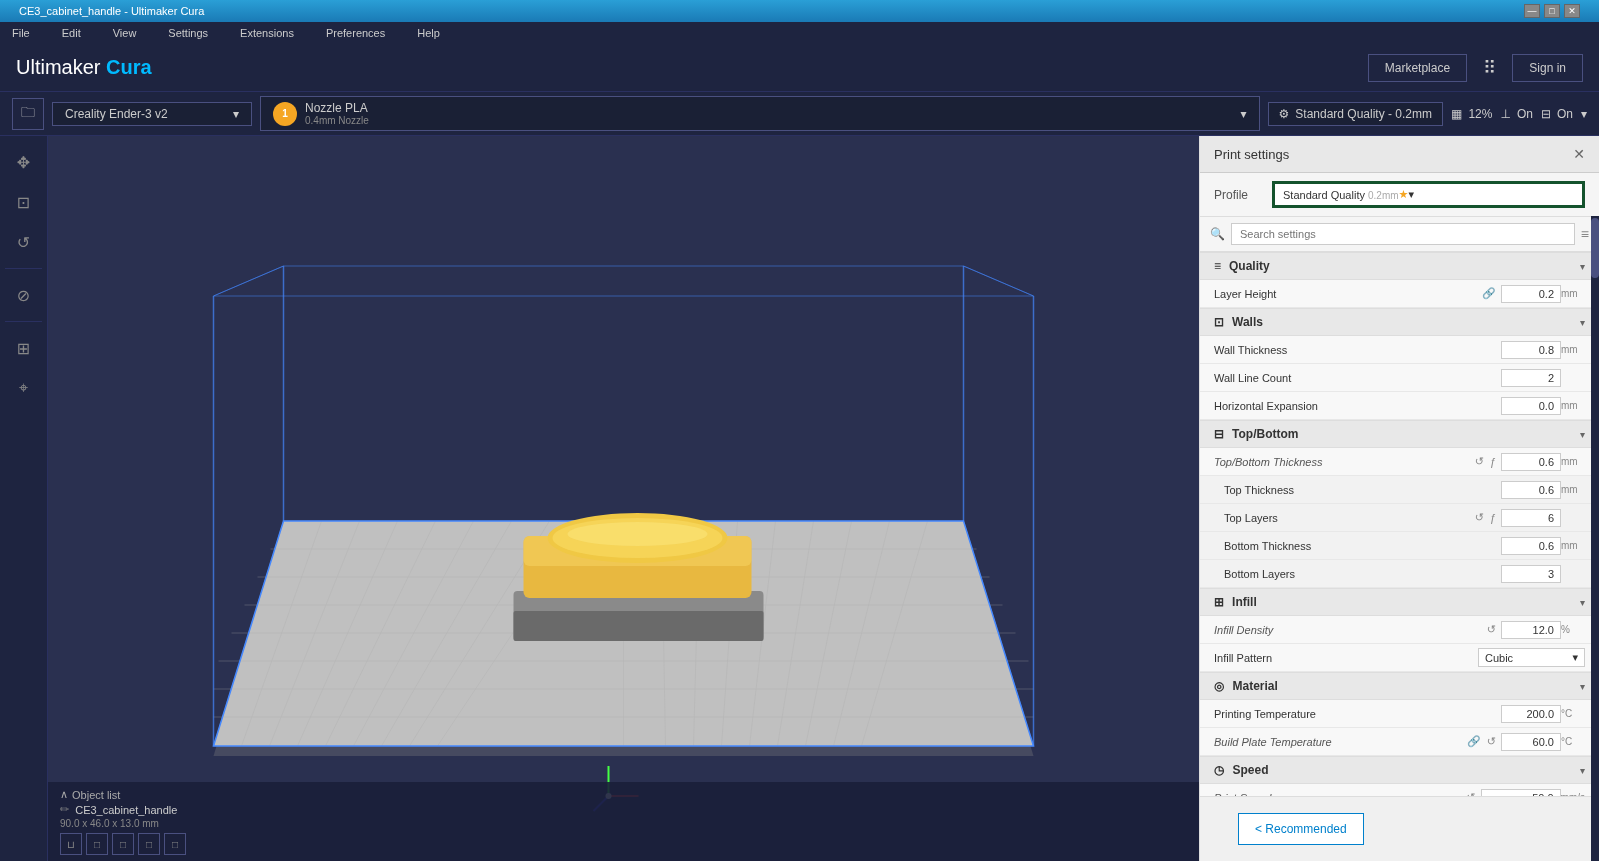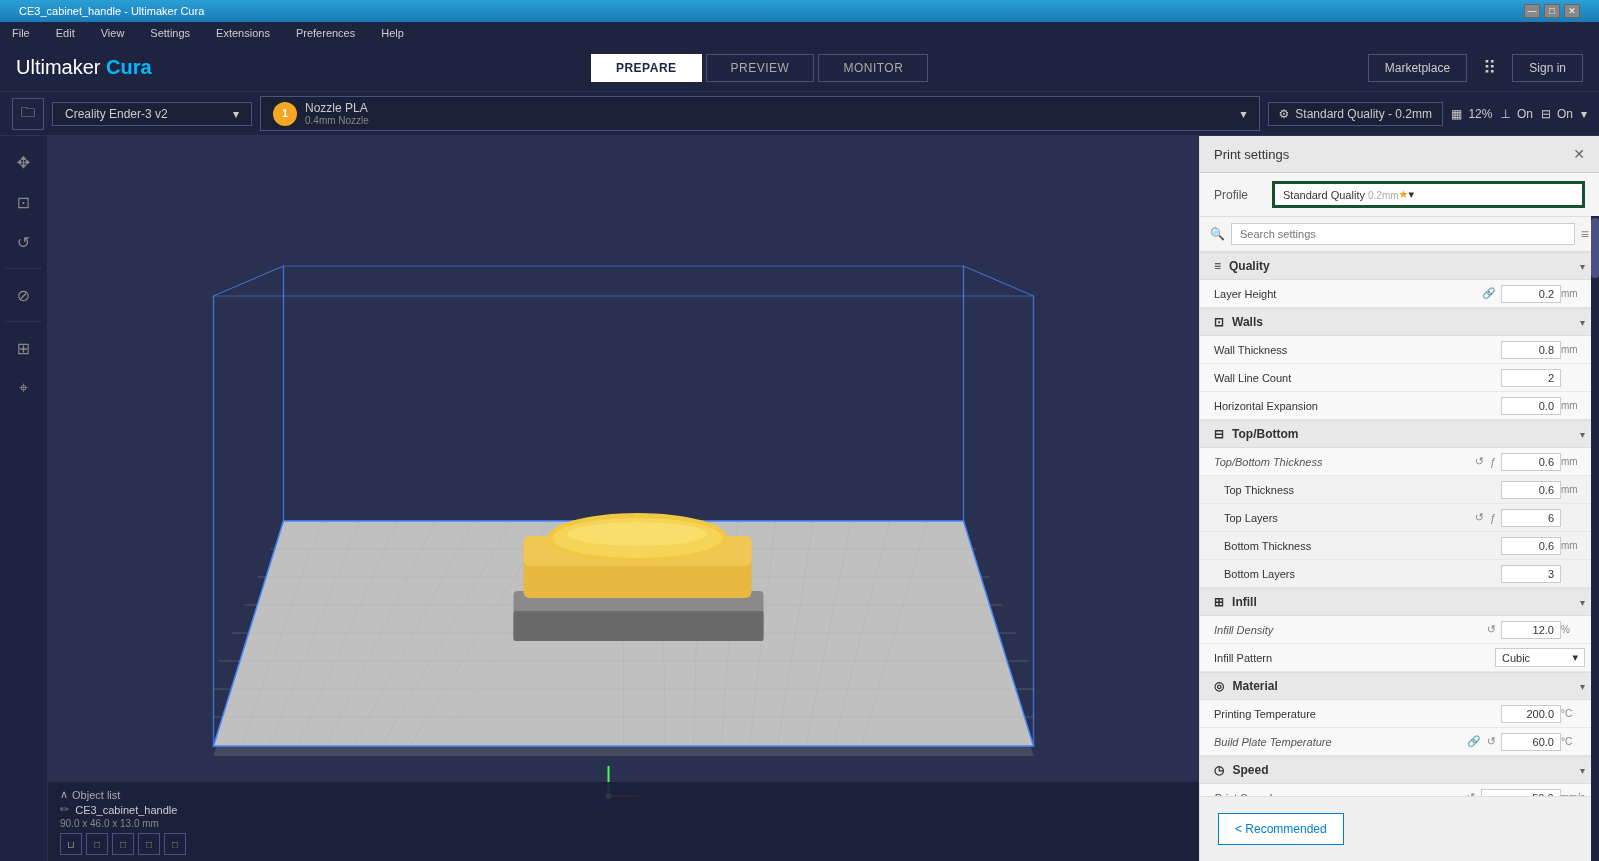--- a/index.html
+++ b/index.html
@@ -19,21 +19,21 @@
     #title-bar .win-controls { display: flex; gap: 4px; }
     #title-bar .win-btn { width: 16px; height: 14px; background: #888; border: 1px solid #666; cursor: pointer; font-size: 9px; display: flex; align-items: center; justify-content: center; color: #fff; }
 
     
     #menu-bar {
       background: #1e2440;
       height: 22px;
       display: flex;
       align-items: center;
       padding: 0 4px;
-      gap: 10px;
+      gap: 16px;
     }
     .menu-item {
       padding: 2px 8px;
       color: #ccc;
       cursor: pointer;
       font-size: 11px;
     }
 
     
     #top-toolbar {
@@ -333,40 +333,40 @@
       text-align: right;
     }
     .setting-value.wide { width: 80px; }
     .setting-unit { font-size: 10px; color: #888; min-width: 24px; }
     .setting-dropdown {
       background: #fff;
       border: 1px solid #ccc;
       padding: 2px 6px;
       font-size: 11px;
       color: #333;
-      width: 90px;
+      width: 107px;
       display: flex; align-items: center; justify-content: space-between;
       cursor: pointer;
     }
 
     
     .recommended-btn {
       padding: 8px 16px;
       background: #fff;
       border: 1px solid #0080cc;
       color: #0080cc;
       font-size: 12px;
       cursor: pointer;
       display: flex; align-items: center; gap: 4px;
       margin: 8px 10px;
     }
 
     
     .panel-bottom {
-      padding: 8px 8px;
+      padding: 8px 28px;
       background: #f0f0f0;
       border-top: 1px solid #ddd;
       display: flex; align-items: center;
     }
 
     
     .right-scrollbar {
       position: absolute;
       right: 0; top: 0; bottom: 0;
       width: 8px;
@@ -398,25 +398,20 @@
     <span class="menu-item">View</span>
     <span class="menu-item">Settings</span>
     <span class="menu-item">Extensions</span>
     <span class="menu-item">Preferences</span>
     <span class="menu-item">Help</span>
   </div>
 
 <div id="top-toolbar">
   <div class="app-logo">
     Ultimaker<span> Cura</span>
-  </div>
-  <div class="nav-buttons">
-    <button class="nav-btn active">PREPARE</button>
-    <button class="nav-btn">PREVIEW</button>
-    <button class="nav-btn">MONITOR</button>
   </div>
   <div class="toolbar-right">
     <button class="marketplace-btn">Marketplace</button>
     <button class="grid-icon-btn">⠿</button>
     <button class="signin-btn">Sign in</button>
   </div>
 </div>
 
 <div id="device-bar">
   <button class="folder-btn">🗀</button>

